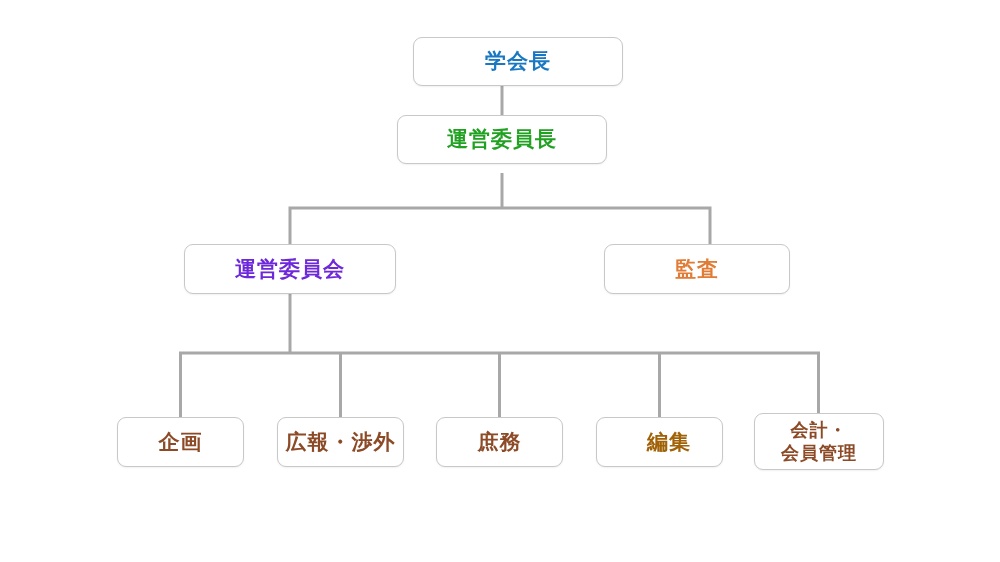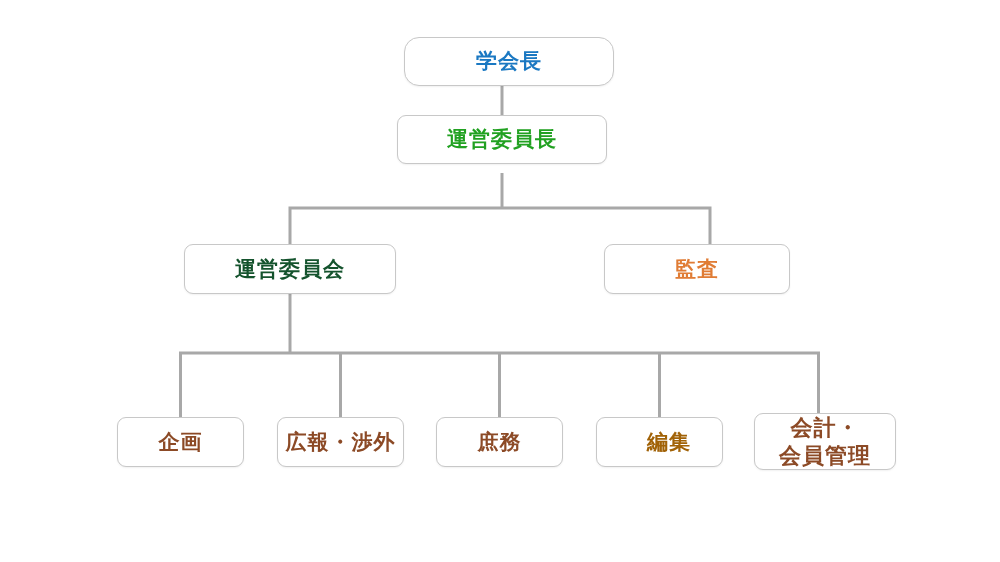--- a/index.html
+++ b/index.html
@@ -33,32 +33,32 @@
     justify-content: center;
     text-align: center;
     font-weight: 700;
     font-size: 21px;
     letter-spacing: 1px;
     line-height: 1.25;
     white-space: pre-line;
     box-shadow: 0 1px 2px rgba(0,0,0,0.06);
   }
   
-  .n0 { left: 404px; top: 37px;  width: 210px; height: 49px; border-radius: 15px; }
+  .n0 { left: 413px; top: 37px;  width: 210px; height: 49px; }
   
   .n1 { left: 397px; top: 115px; width: 210px; height: 49px; }
   
   .n2 { left: 184px; top: 244px; width: 212px; height: 50px; }
   .n3 { left: 604px; top: 244px; width: 186px; height: 50px; }
   
   .n4 { left: 117px; top: 417px; width: 127px; height: 50px; }
   .n5 { left: 277px; top: 417px; width: 127px; height: 50px; }
   .n6 { left: 436px; top: 417px; width: 127px; height: 50px; }
   .n7 { left: 596px; top: 417px; width: 127px; height: 50px; }
-  .n8 { left: 754px; top: 413px; width: 142px; height: 57px; font-size: 22px; }
+  .n8 { left: 754px; top: 413px; width: 130px; height: 57px; font-size: 18px; }
 </style>
 </head>
 <body>
 
 <div class="canvas">
 
   <svg class="connectors" viewBox="0 0 1000 562" xmlns="http://www.w3.org/2000/svg">
     <g stroke="#a8a8a8" stroke-width="3" fill="none">
 
       <path d="M502 86 L502 124"></path>
@@ -78,21 +78,21 @@
 
   <div class="org-node n0">
     <span style="color: rgb(26, 120, 194);">学会長</span>
   </div>
 
   <div class="org-node n1">
     <span style="color: rgb(33, 161, 33);">運営委員長</span>
   </div>
 
   <div class="org-node n2">
-    <span style="color: #14532d;">運営委員会</span>
+    <span style="color: #6d28d9;">運営委員会</span>
   </div>
 
   <div class="org-node n3">
     <span style="color: rgb(224, 124, 53);">監査</span>
   </div>
 
   <div class="org-node n4">
     <span style="color: rgb(140, 74, 38);">企画</span>
   </div>
 

